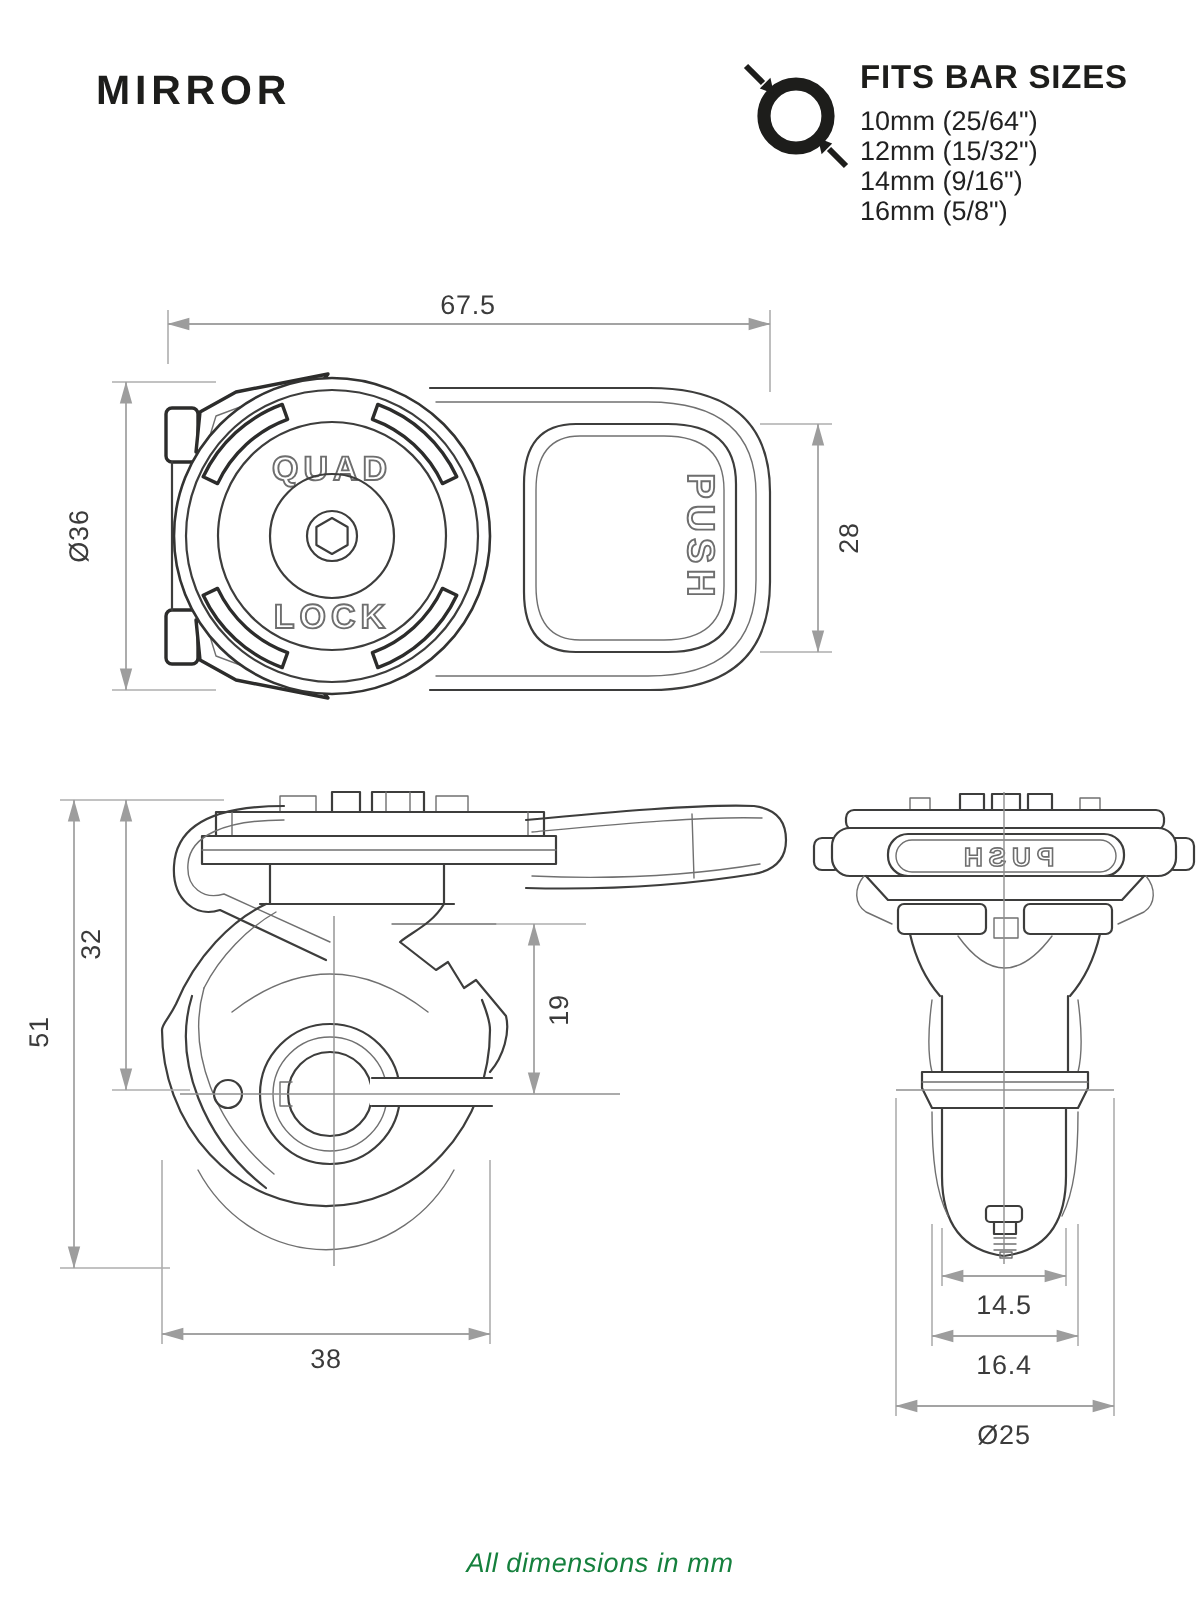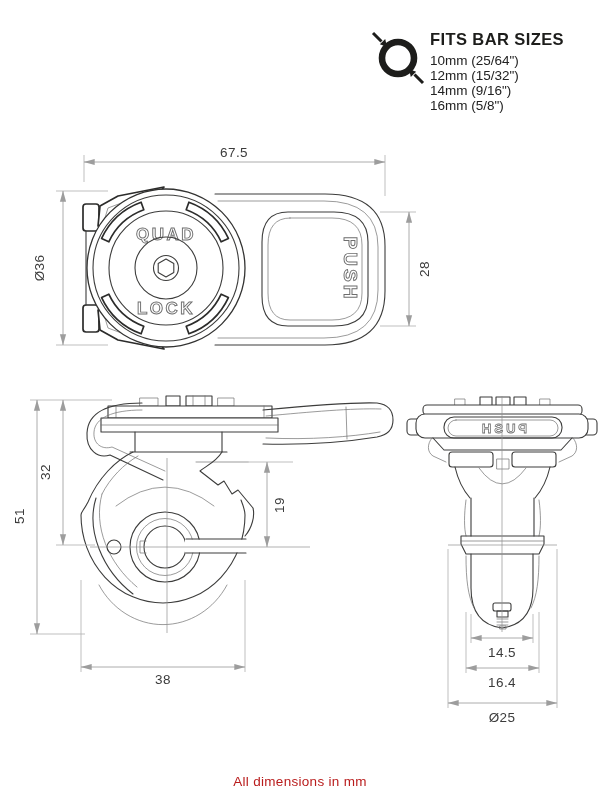--- a/index.html
+++ b/index.html
@@ -10,40 +10,41 @@
   .title{position:absolute;left:48px;top:34px;font-size:20.5px;font-weight:700;
          letter-spacing:2.4px;line-height:24px;color:#1d1d1b;}
   .barsizes{position:absolute;left:367px;top:26px;display:flex;}
   .bs-icon{width:62px;height:62px;flex:0 0 auto;}
   .bs-text{position:absolute;left:63px;top:4px;width:170px;}
   .bs-head{font-size:16.5px;font-weight:700;letter-spacing:.4px;white-space:nowrap;}
   .bs-list{list-style:none;margin:4px 0 0 0;padding:0;}
   .bs-list li{font-size:13.5px;line-height:15px;color:#222;white-space:nowrap;}
   
   .footer{position:absolute;left:0;top:774px;width:600px;text-align:center;
-          font-size:13.5px;color:#b91c1c;letter-spacing:.3px;}
+          font-size:13.5px;color:#15803d;letter-spacing:.3px;font-style:italic;}
   
   svg.drawing{position:absolute;left:0;top:0;width:600px;height:800px;}
   .ln{fill:none;stroke:#3d3d3c;stroke-width:1.1;stroke-linejoin:round;stroke-linecap:round;}
   .tn{fill:none;stroke:#707070;stroke-width:.7;stroke-linejoin:round;stroke-linecap:round;}
   .bd{fill:none;stroke:#2c2c2b;stroke-width:1.7;stroke-linejoin:round;stroke-linecap:round;}
   .wf{fill:#ffffff;}
   .cl{fill:none;stroke:#8f8f8f;stroke-width:.7;}
   .dl{fill:none;stroke:#a3a3a3;stroke-width:.9;}
   .xl{fill:none;stroke:#aeaeae;stroke-width:.8;}
   .dt{font-size:13.5px;fill:#3b3b3b;letter-spacing:.4px;font-family:"Liberation Sans",sans-serif;}
   .ot{font-weight:700;fill:#ffffff;stroke:#6e6e6e;stroke-width:.95;
       font-family:"Liberation Sans",sans-serif;}
 </style>
 </head>
 <body>
 
 <div class="page">
 
   <div class="title">
+    <div>MIRROR</div>
   </div>
 
   <div class="barsizes">
     <svg class="bs-icon" viewBox="0 0 62 62">
       <circle cx="31" cy="32" r="16" fill="none" stroke="#1d1d1b" stroke-width="6.6"></circle>
       <path d="M6,7 L14.5,15.5" stroke="#1d1d1b" stroke-width="3" fill="none"></path>
       <path d="M20,21 L12.9,18.2 L18.2,12.9 Z" fill="#1d1d1b"></path>
       <path d="M56,57 L47.5,48.5" stroke="#1d1d1b" stroke-width="3" fill="none"></path>
       <path d="M42,43 L49.1,45.8 L43.8,51.1 Z" fill="#1d1d1b"></path>
     </svg>

